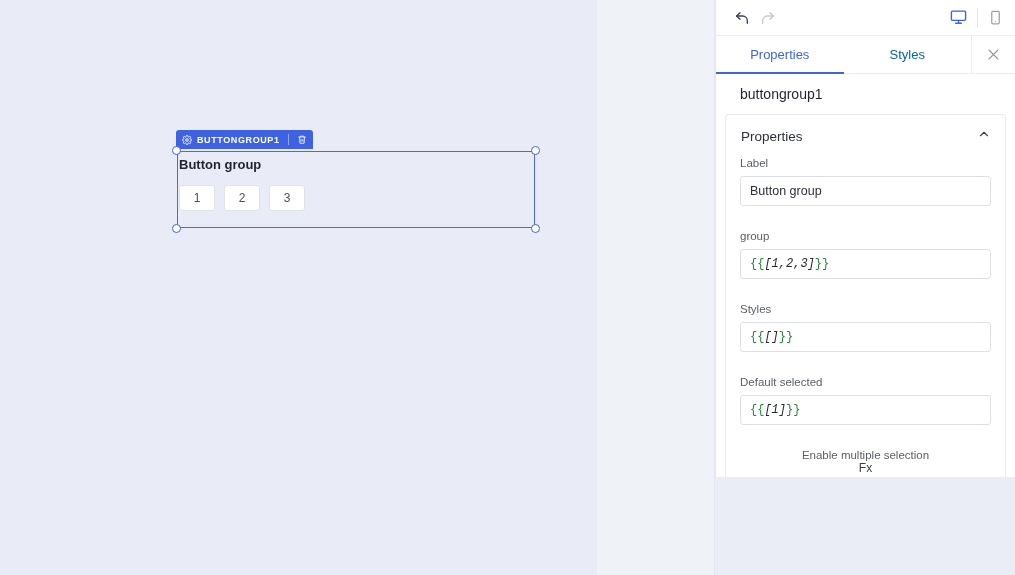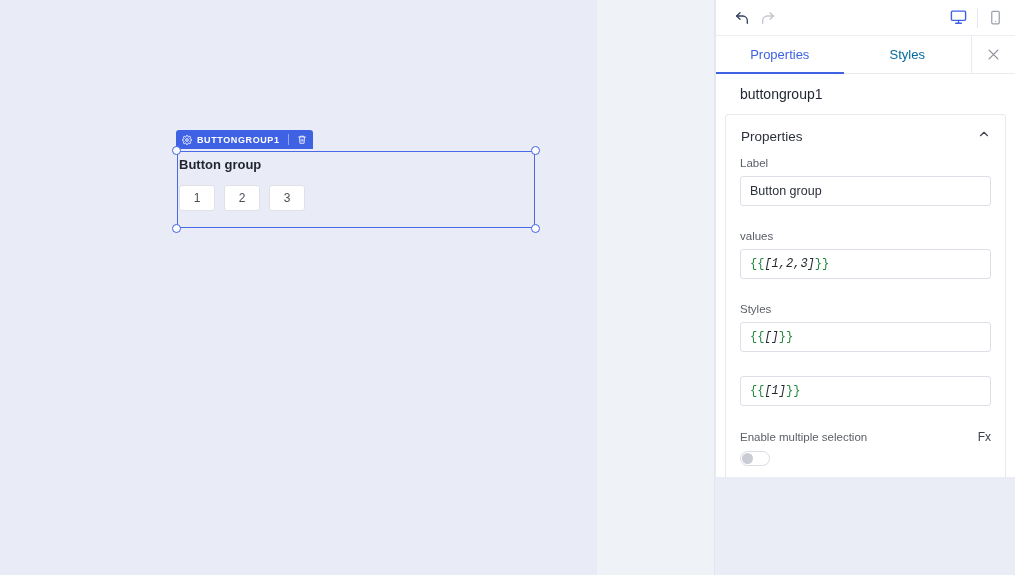--- a/index.html
+++ b/index.html
@@ -217,20 +217,21 @@
   .field { padding: 0 14px 11px 14px; }
   .field-label {
     font-size: 11.5px;
     color: #5b6068;
     margin-bottom: 7px;
   }
   .field-label-row {
     display: flex;
     align-items: center;
     justify-content: space-between;
+    flex-direction: column;
   }
   .fx {
     font-size: 12px;
     color: #3c424b;
     cursor: pointer;
   }
 
   .input {
     height: 30px;
     border: 1px solid #dcdfe6;
@@ -375,38 +376,39 @@
       </div>
 
       <div class="field">
         <div class="field-label">Label</div>
         <div class="input">
           <span>Button group</span>
         </div>
       </div>
 
       <div class="field">
-        <div class="field-label">values</div>
+        <div class="field-label">group</div>
         <div class="input code">
           <span class="brace">{{</span>
             <span class="code-inner">[1,2,3]</span>
             <span class="brace">}}</span>
         </div>
       </div>
 
       <div class="field">
         <div class="field-label">Styles</div>
         <div class="input code">
           <span class="brace">{{</span>
             <span class="code-inner">[]</span>
             <span class="brace">}}</span>
         </div>
       </div>
 
       <div class="field">
+        <div class="field-label">Default selected</div>
         <div class="input code">
           <span class="brace">{{</span>
             <span class="code-inner">[1]</span>
             <span class="brace">}}</span>
         </div>
       </div>
 
       <div class="field">
         <div class="field-label field-label-row">
           <span>Enable multiple selection</span>

